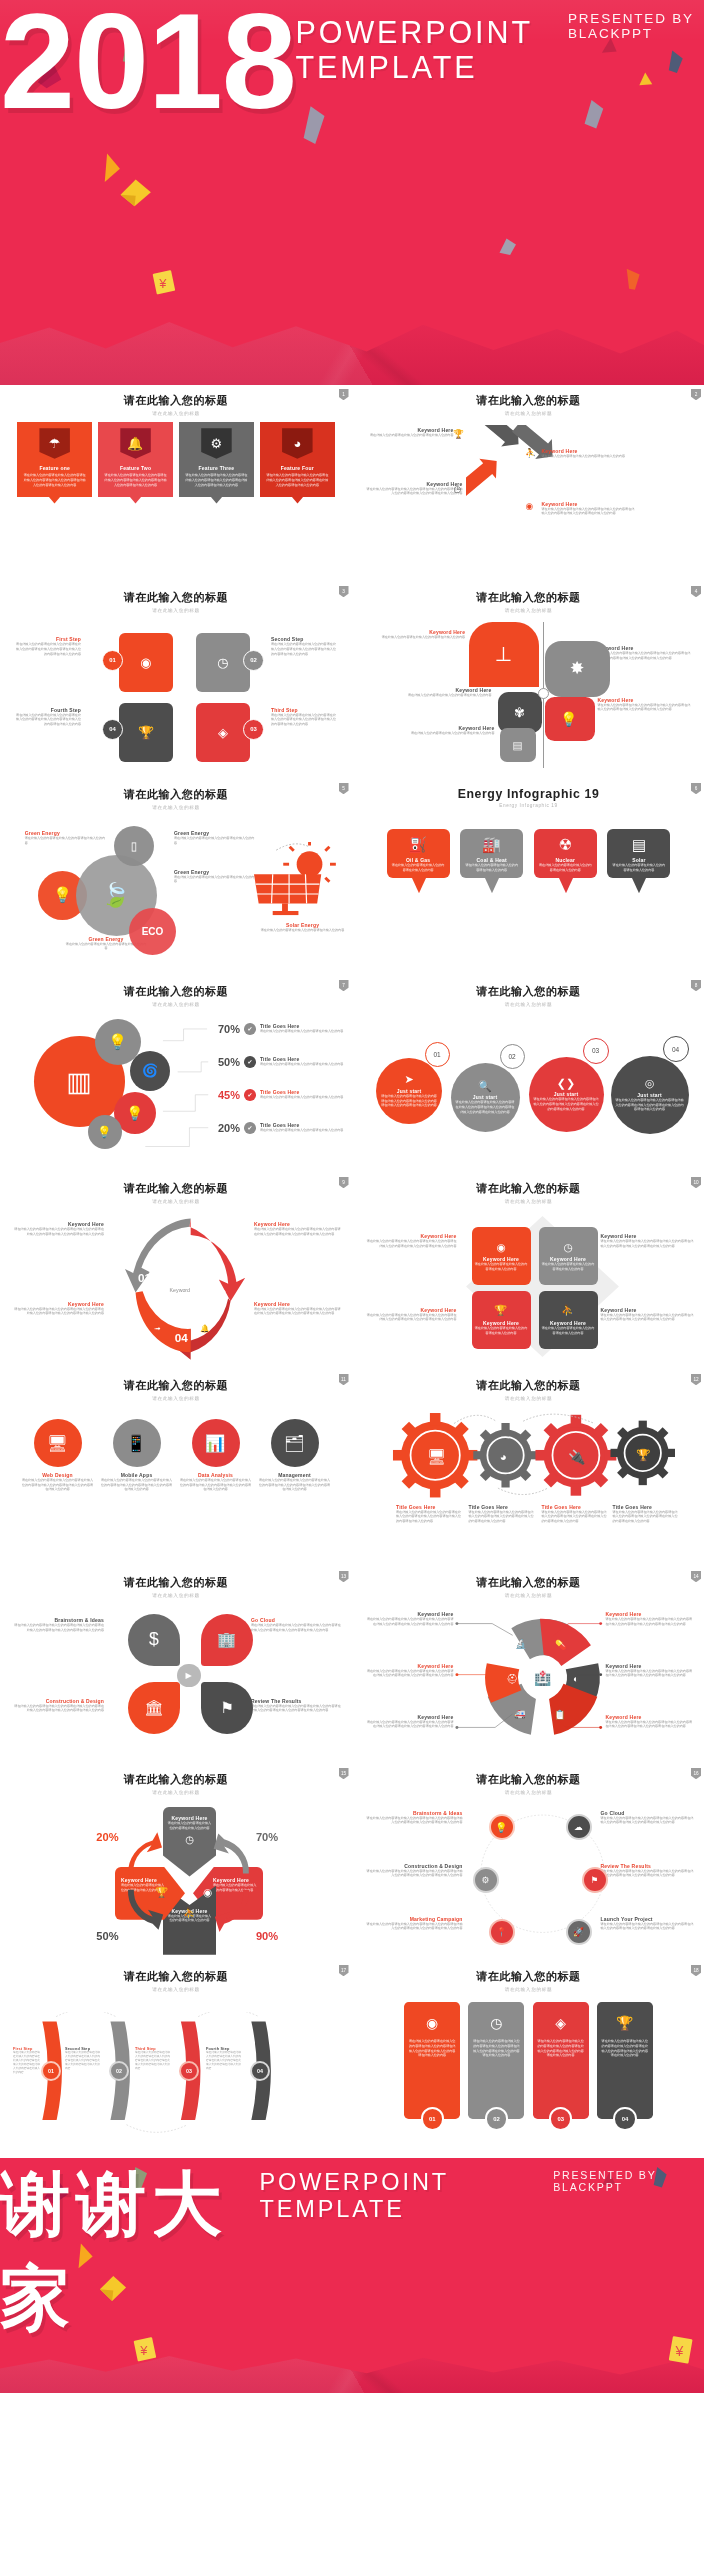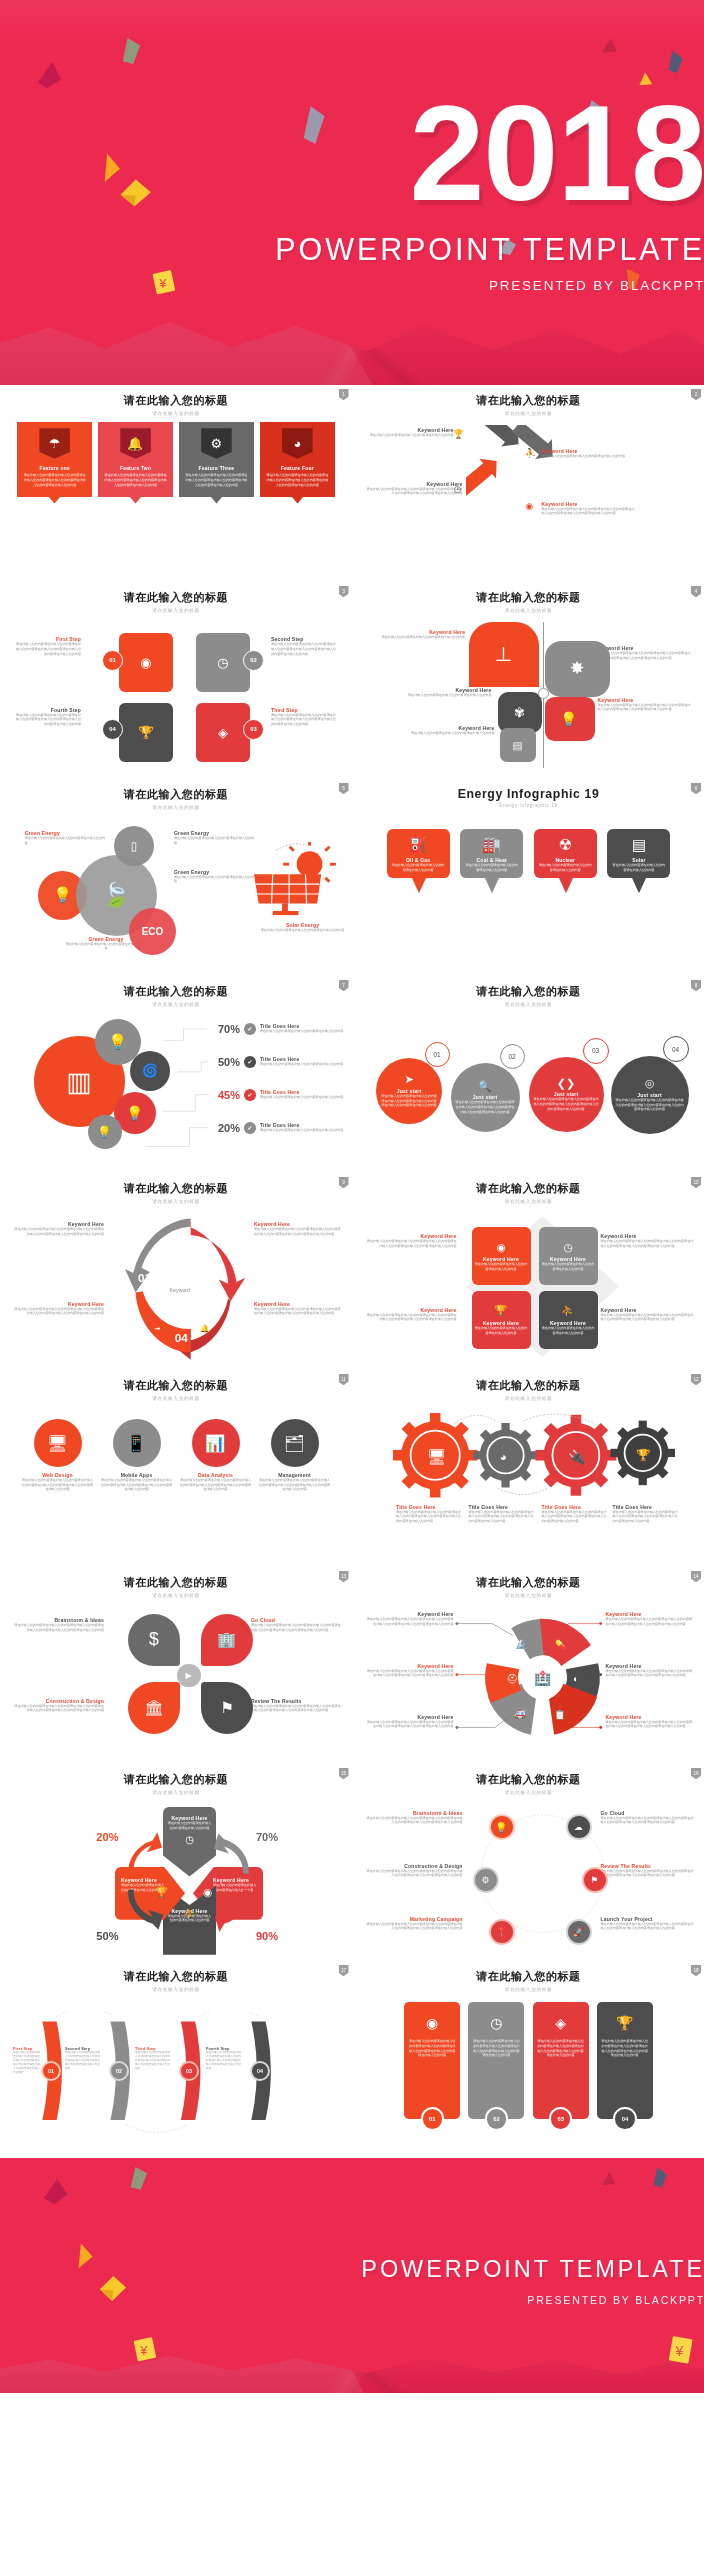--- a/index.html
+++ b/index.html
@@ -26,21 +26,21 @@
       linear-gradient(60deg, rgba(255,255,255,.08) 0 50%, transparent 50%),
       linear-gradient(to top, #d8204a, #e82a52);
     clip-path: polygon(0 40%, 7% 18%, 15% 48%, 24% 10%, 33% 46%, 42% 16%, 52% 52%, 60% 14%, 70% 50%, 79% 20%, 88% 55%, 96% 22%, 100% 44%, 100% 100%, 0 100%);
   }
   .hero .poly-top {
     position:absolute; left:0; right:0; top:0; height:41px;
     background:linear-gradient(to bottom, rgba(255,255,255,.05), transparent);
   }
   .hero-inner {
     position:relative; z-index:4; height:100%;
-    display:flex; flex-direction:column; align-items:flex-end; justify-content:center;
+    display:flex; flex-direction:row; align-items:flex-start; justify-content:center;
   }
   .hero-year {
     font-size:135px; line-height:.92; font-weight:bold; color:#fff;
     letter-spacing:-1.2px; text-shadow: 3.5px 4.7px 0 rgba(0,0,0,.10);
     font-family:"Liberation Sans", sans-serif;
   }
   .hero-sub {
     font-size:30.5px; color:#fff; letter-spacing:2.9px; margin-top:15.3px; font-weight:300;
     text-shadow: 1.8px 2.3px 0 rgba(0,0,0,.07);
   }
@@ -1065,20 +1065,21 @@
       </svg>
     <svg class="confetti" style="left:132px;top:176px" width="27" height="30.5" viewBox="0 0 46 52">
         <rect x="6" y="8" width="32" height="36" rx="2" fill="#f7d745" transform="rotate(-12 22 26)"></rect>
         <text x="14" y="36" font-size="22" fill="#e8494a" font-family="Liberation Sans">¥</text>
       </svg>
     <svg class="confetti" style="left:666px;top:176px" width="30.5" height="34" viewBox="0 0 52 58">
         <rect x="8" y="6" width="34" height="42" rx="2" fill="#f7d745" transform="rotate(10 25 27)"></rect>
         <text x="16" y="38" font-size="24" fill="#e8494a" font-family="Liberation Sans">¥</text>
       </svg>
     <div class="hero-inner">
+      <div class="hero-cn">谢谢大家</div>
       <div class="hero-sub" style="font-size:23.5px;margin-top:10.6px">POWERPOINT TEMPLATE</div>
       <div class="hero-by" style="font-size:10.6px">PRESENTED BY BLACKPPT</div>
     </div>
     <div class="poly-bottom" style="height:41px"></div>
   </section>
 
 </div>
 
 
 </body></html>

